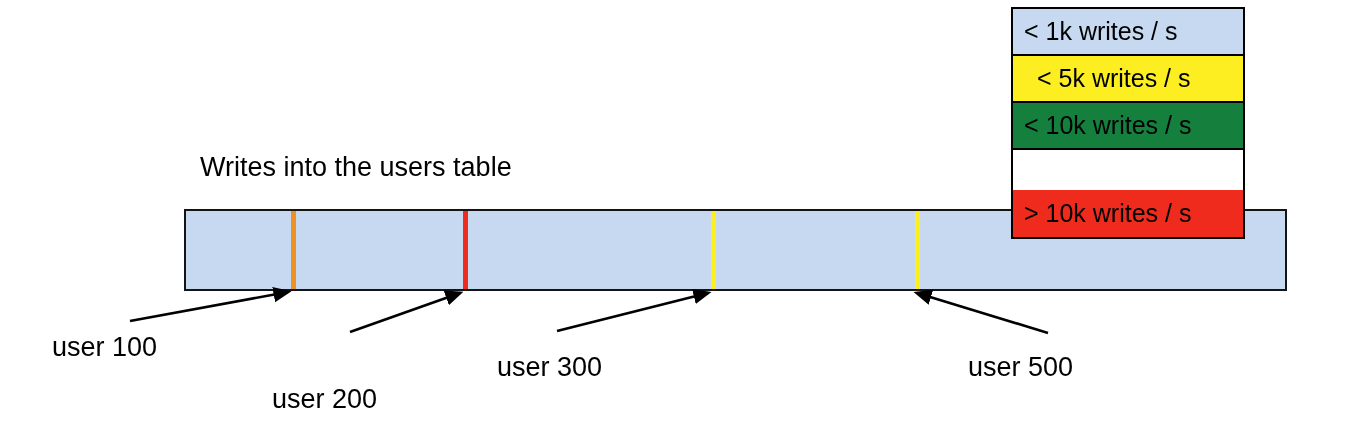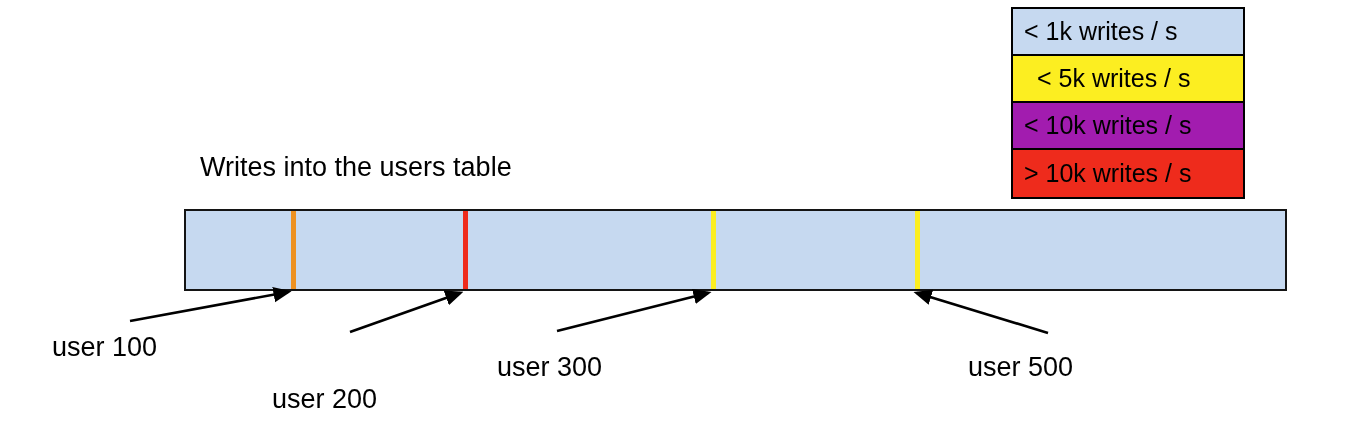--- a/index.html
+++ b/index.html
@@ -36,20 +36,21 @@
   .legend-row {
     height: 47px;
     box-sizing: border-box;
     border-bottom: 2px solid #000000;
     display: flex;
     align-items: center;
     padding-left: 11px;
   }
   .legend-row:last-child {
     border-bottom: none;
+    margin-top: 40px;
   }
   .legend-label {
     font-size: 25px;
     line-height: 25px;
     letter-spacing: 0px;
     white-space: nowrap;
   }
 
   
   .bar {
@@ -125,21 +126,21 @@
       </g>
   </svg>
 
   <div class="legend" style="border-color: rgb(0, 0, 0);">
     <div class="legend-row" style="background: rgb(198, 217, 240); border-bottom-color: rgb(0, 0, 0);">
       <span class="legend-label">&lt; 1k writes / s</span>
     </div>
     <div class="legend-row" style="background: rgb(252, 238, 33); border-bottom-color: rgb(0, 0, 0); padding-left: 24px;">
       <span class="legend-label">&lt; 5k writes / s</span>
     </div>
-    <div class="legend-row" style="background: #a21caf; border-bottom-color: rgb(0, 0, 0);">
+    <div class="legend-row" style="background: #15803d; border-bottom-color: rgb(0, 0, 0);">
       <span class="legend-label">&lt; 10k writes / s</span>
     </div>
     <div class="legend-row" style="background: rgb(238, 43, 28); border-bottom-color: rgb(0, 0, 0);">
       <span class="legend-label">&gt; 10k writes / s</span>
     </div>
   </div>
 
 </div>
 
 </body></html>

